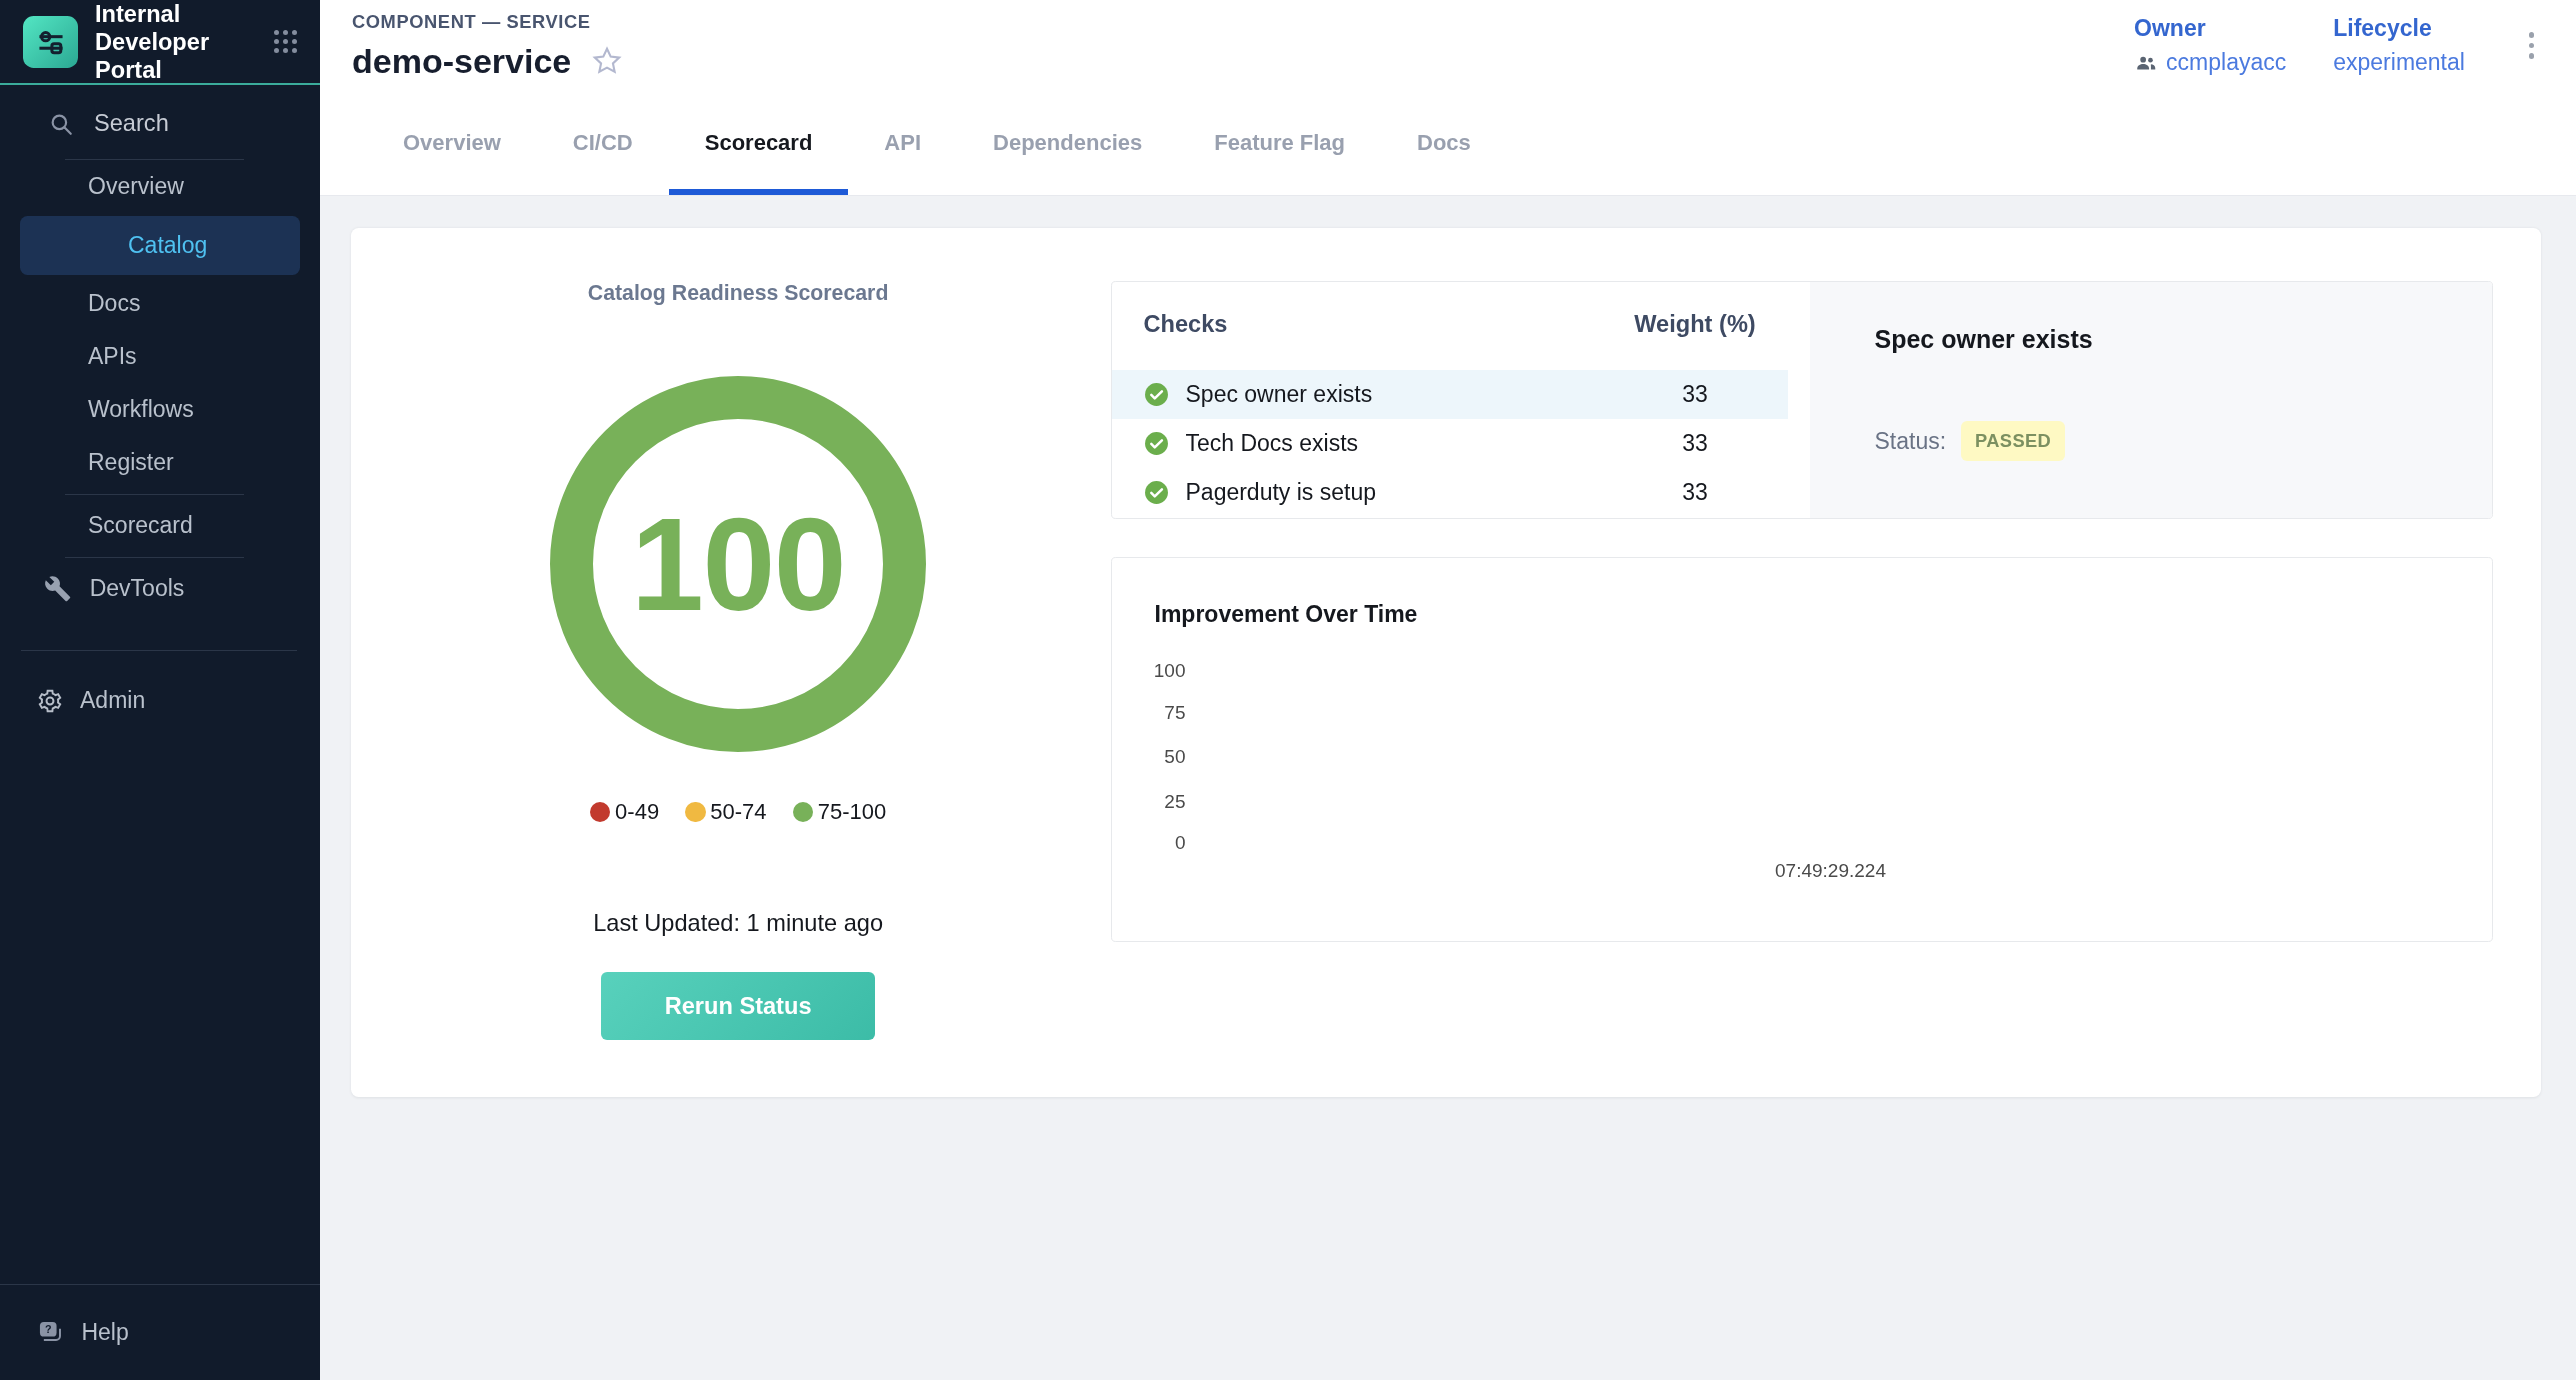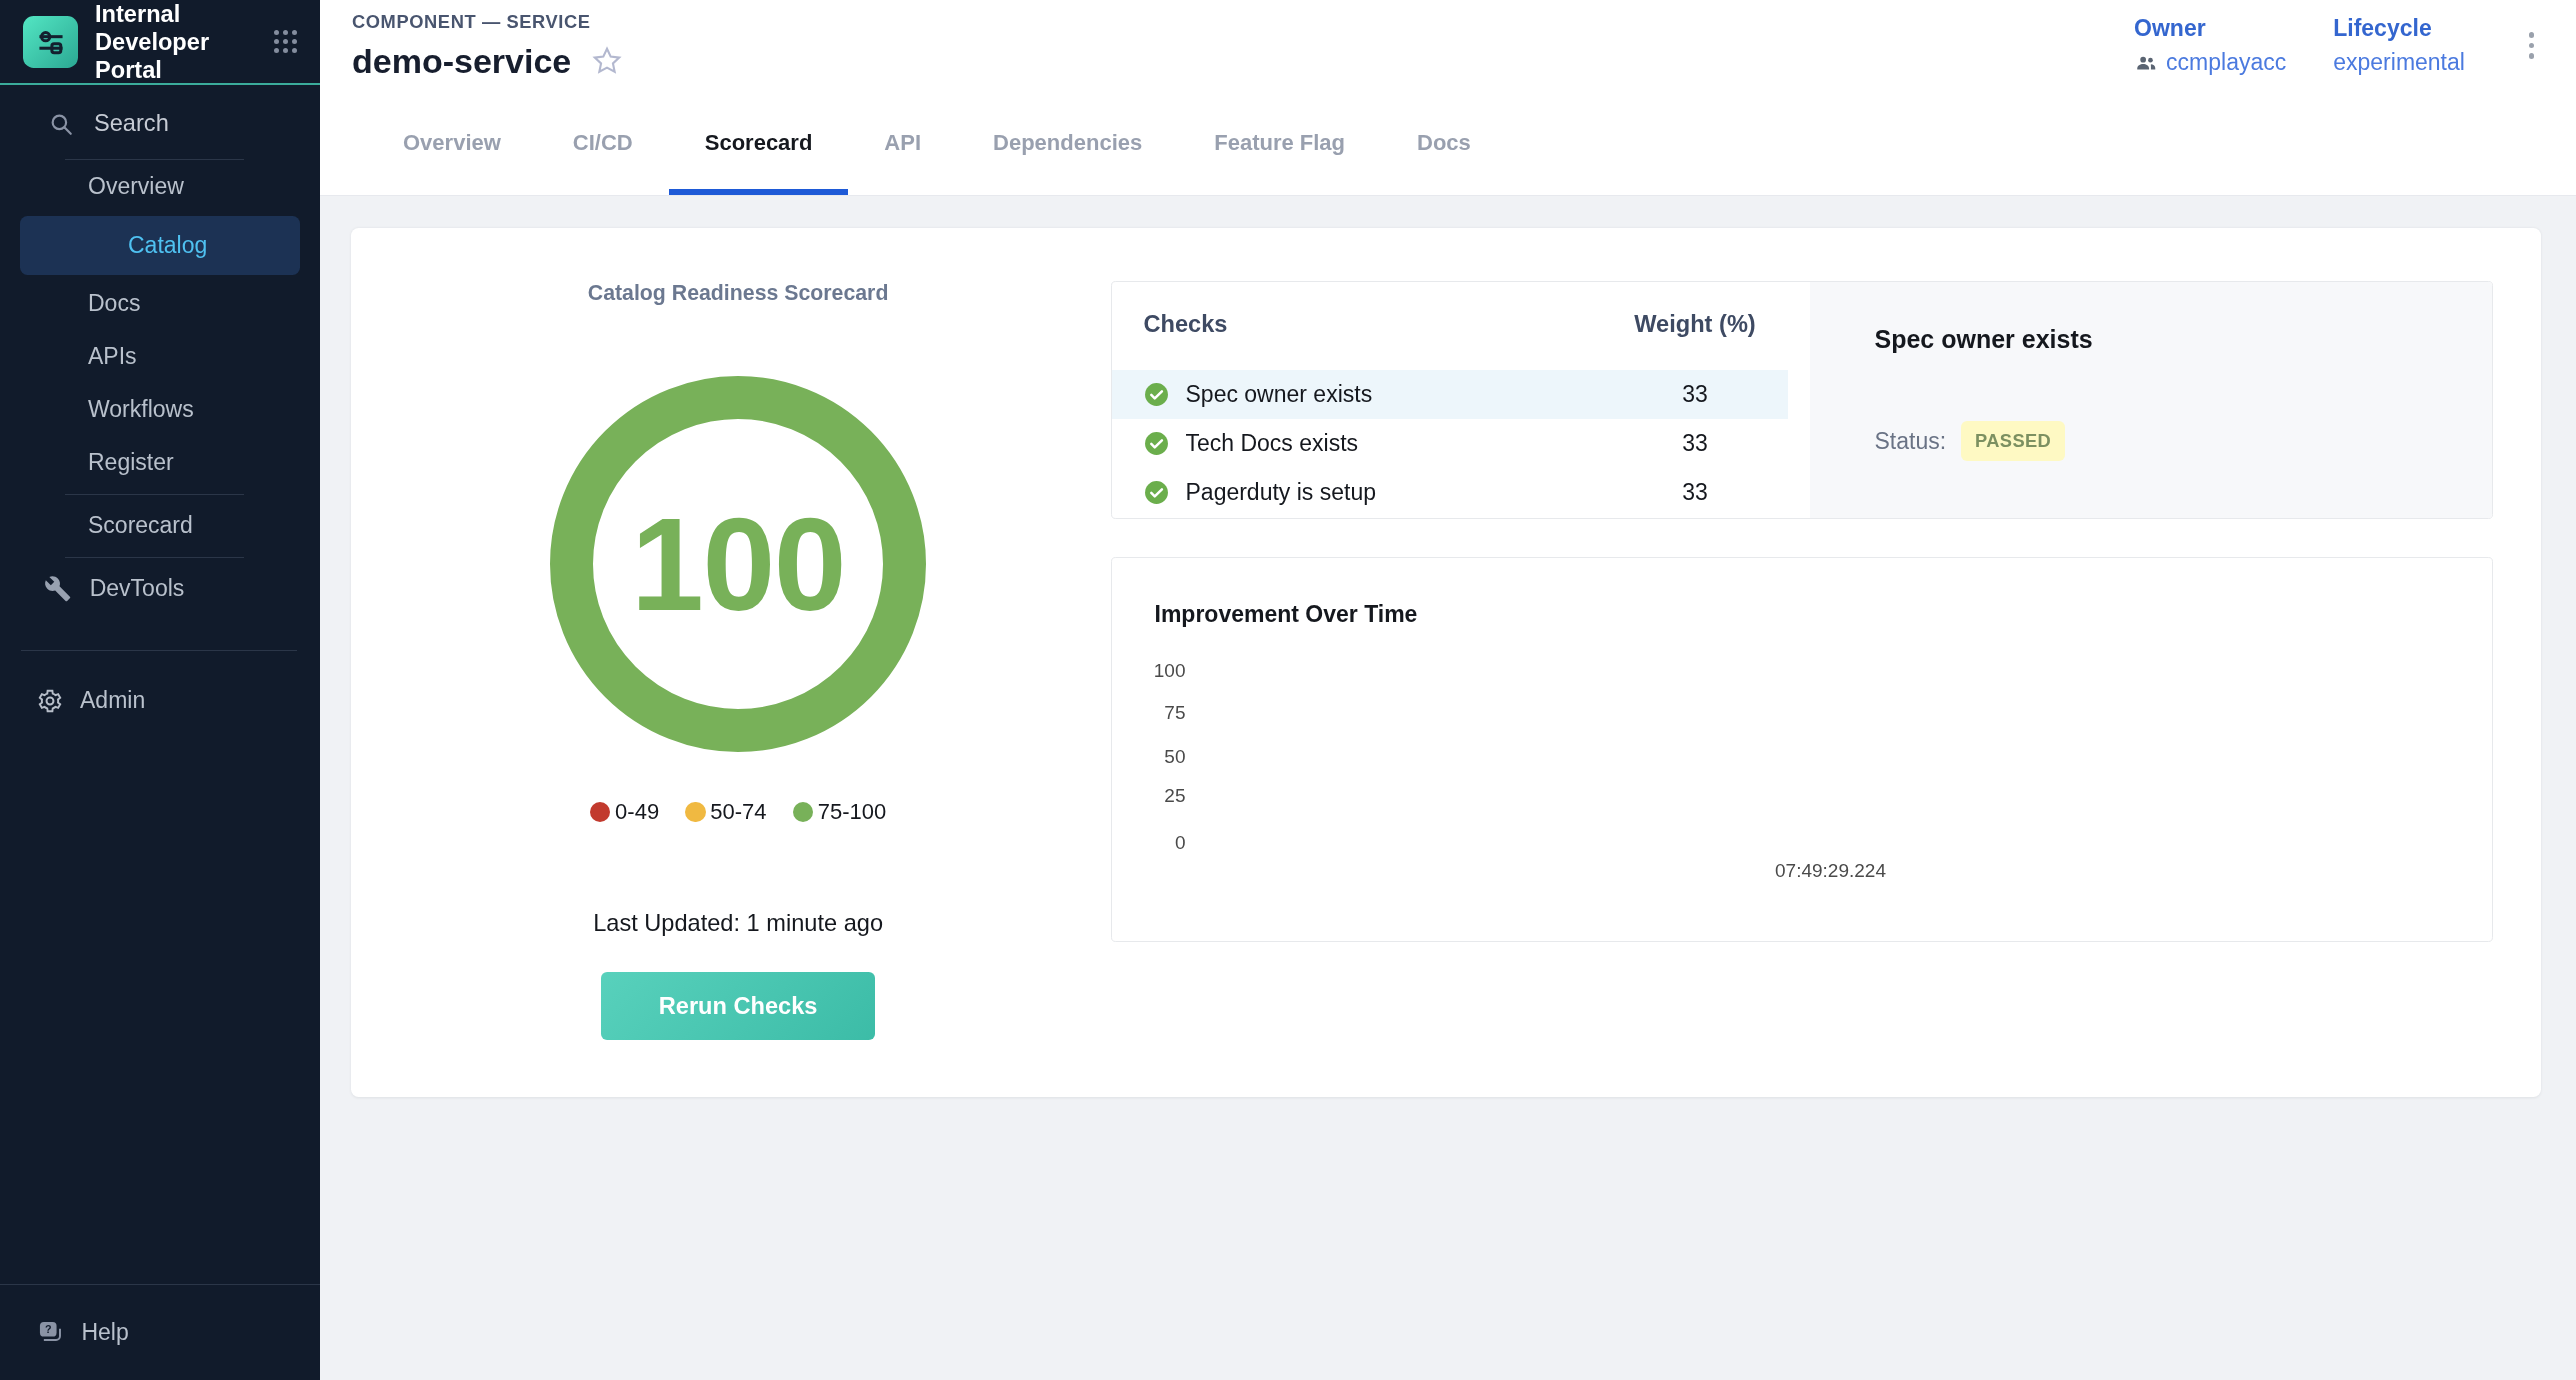--- a/index.html
+++ b/index.html
@@ -269,21 +269,21 @@
             <span class="legend-item">
               <i class="legend-dot" style="background: rgb(240, 185, 65);"></i>
               <span class="legend-label">50-74</span>
             </span>
             <span class="legend-item">
               <i class="legend-dot" style="background: rgb(120, 177, 89);"></i>
               <span class="legend-label">75-100</span>
             </span>
           </div>
           <div class="last-updated">Last Updated: 1 minute ago</div>
-          <button class="rerun-btn">Rerun Checks</button>
+          <button class="rerun-btn">Rerun Status</button>
         </section>
 
         <section class="right-col">
           <div class="checks-panel">
             <div class="table-area">
               <div class="t-head">
                 <span class="t-head-name">Checks</span>
                 <span class="t-head-weight">Weight (%)</span>
               </div>
               <div class="t-rows">
@@ -326,21 +326,21 @@
                 <span class="status-badge">PASSED</span>
               </div>
             </div>
           </div>
 
           <div class="chart-panel">
             <div class="chart-title">Improvement Over Time</div>
             <span class="ytick" style="top:101px;">100</span>
             <span class="ytick" style="top:143px;">75</span>
             <span class="ytick" style="top:187px;">50</span>
-            <span class="ytick" style="top:226px;">25</span>
+            <span class="ytick" style="top:232px;">25</span>
             <span class="ytick" style="top:273px;">0</span>
             <span class="xtick">07:49:29.224</span>
           </div>
         </section>
 
       </div>
     </main>
   </div>
 </div>
 

